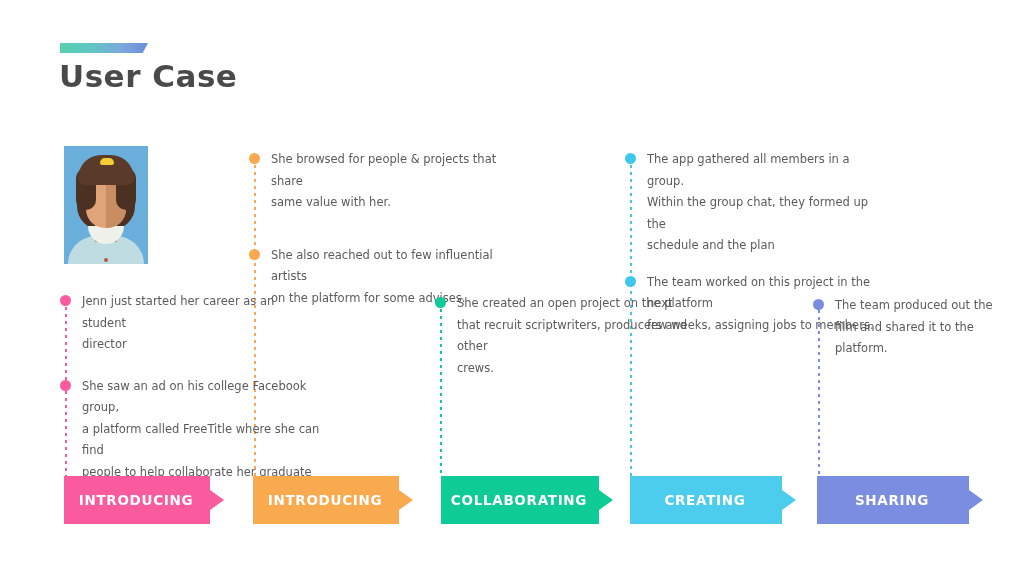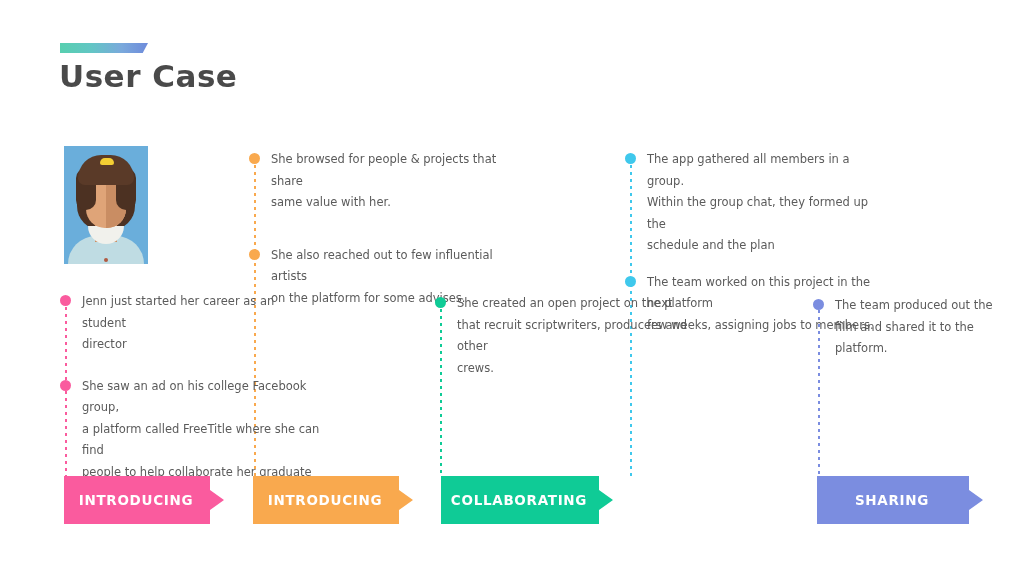--- a/index.html
+++ b/index.html
@@ -289,20 +289,26 @@
     <span class="label">INTRODUCING</span>
   </div>
 
   <div class="banner" style="left:441px; width:172px;">
     <svg class="body" viewBox="0 0 172 48" preserveAspectRatio="none">
       <path d="M0 0 H158 V14 L172 24 L158 34 V48 H0 Z" fill="#0FCB96"></path>
     </svg>
     <span class="label">COLLABORATING</span>
   </div>
 
+  <div class="banner" style="left:630px; width:166px;">
+    <svg class="body" viewBox="0 0 166 48" preserveAspectRatio="none">
+      <path d="M0 0 H152 V14 L166 24 L152 34 V48 H0 Z" fill="#4DCDED"></path>
+    </svg>
+    <span class="label">CREATING</span>
+  </div>
 
   <div class="banner" style="left:817px; width:166px;">
     <svg class="body" viewBox="0 0 166 48" preserveAspectRatio="none">
       <path d="M0 0 H152 V14 L166 24 L152 34 V48 H0 Z" fill="#7B8DE0"></path>
     </svg>
     <span class="label">SHARING</span>
   </div>
 
 </div>
 

